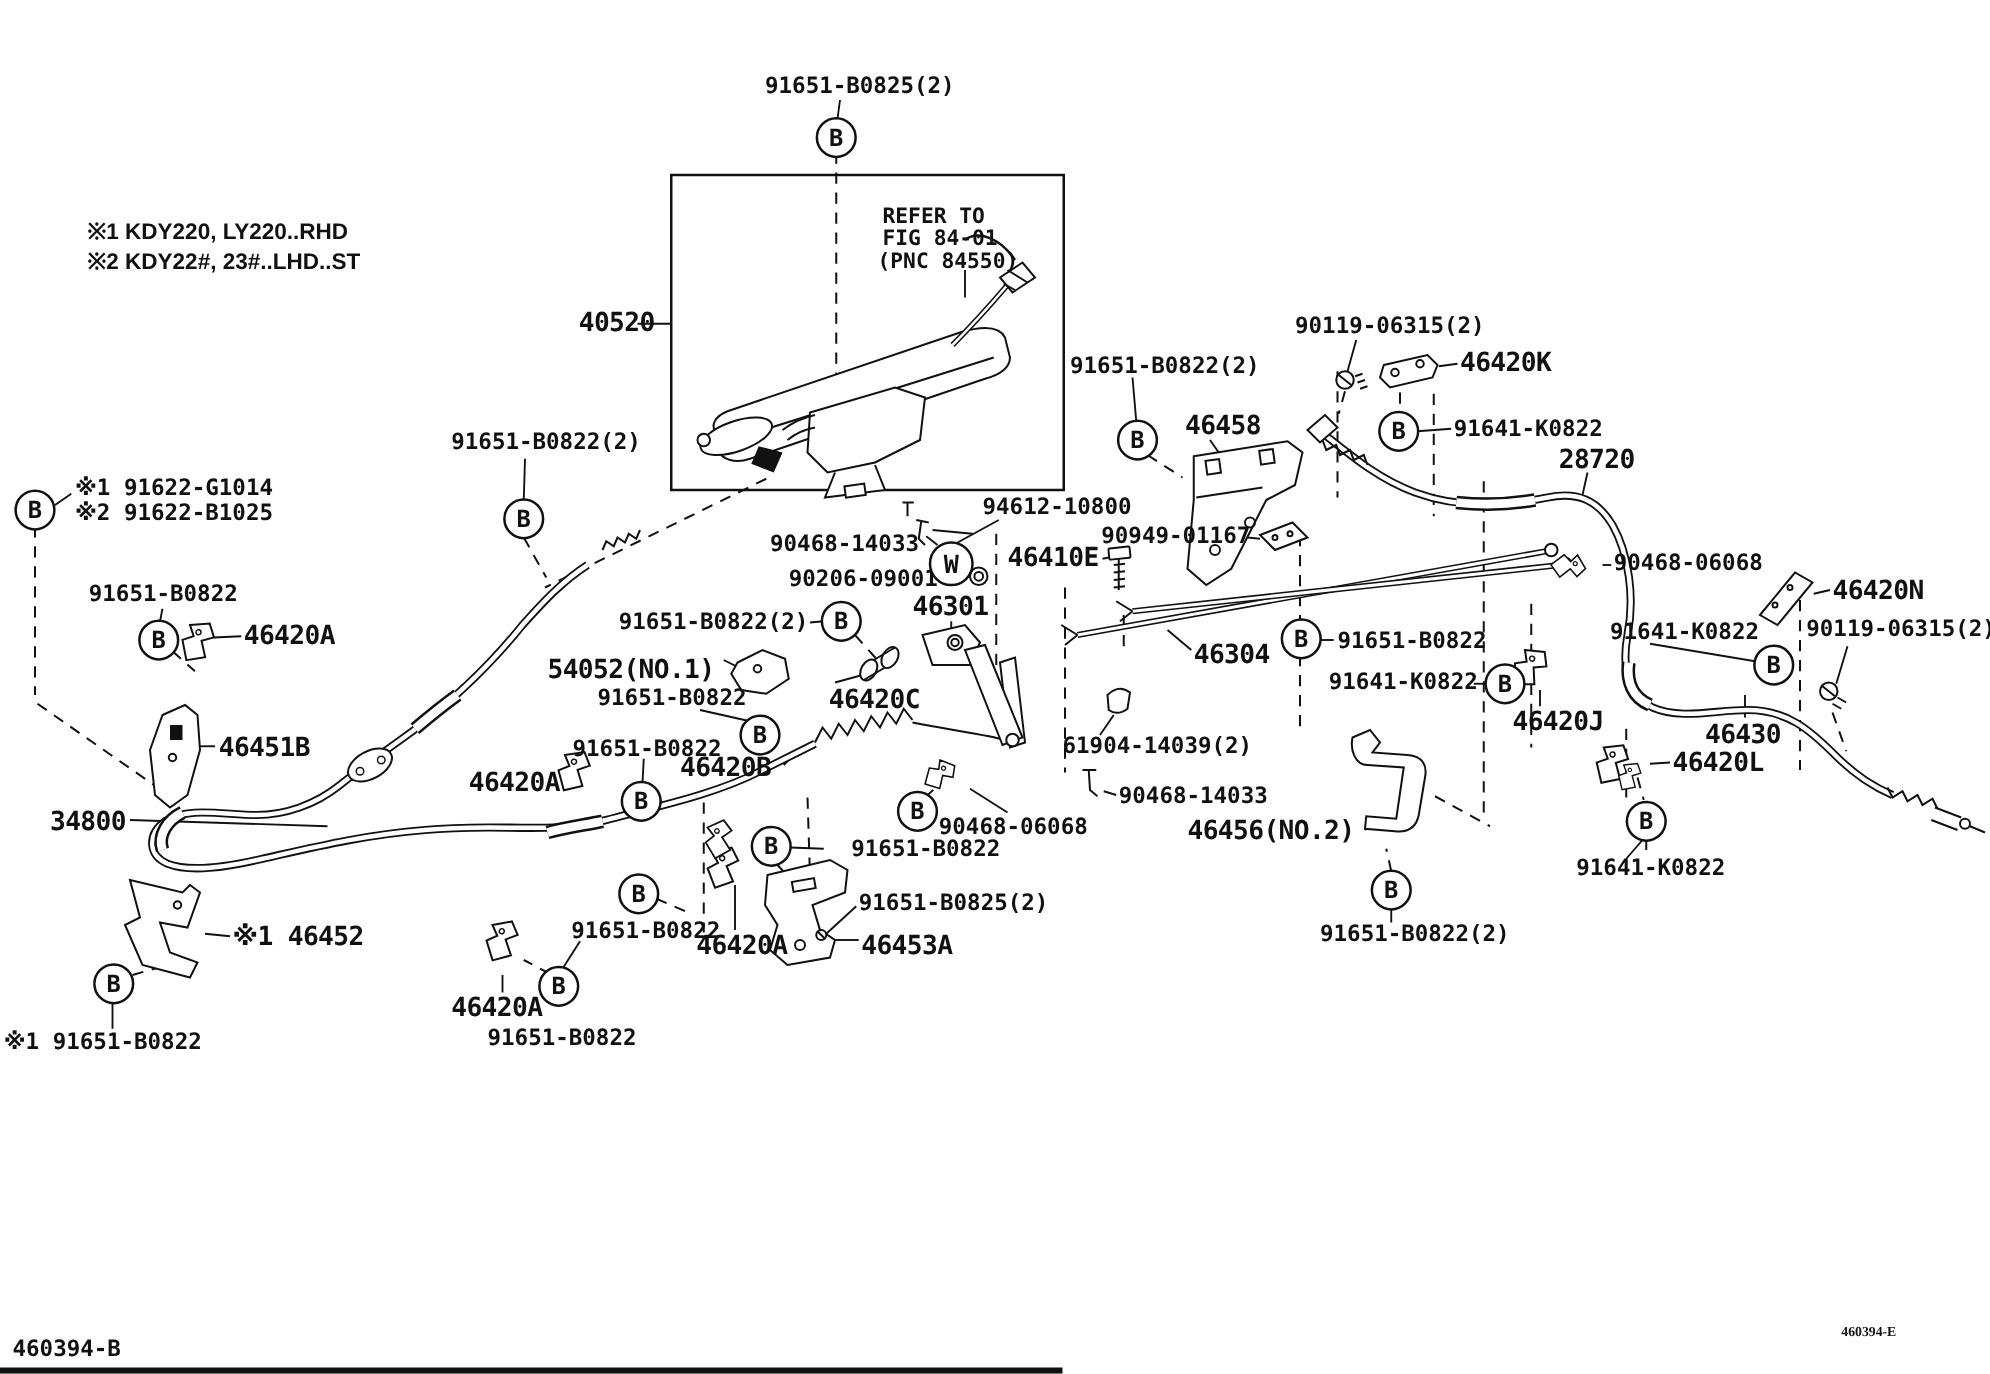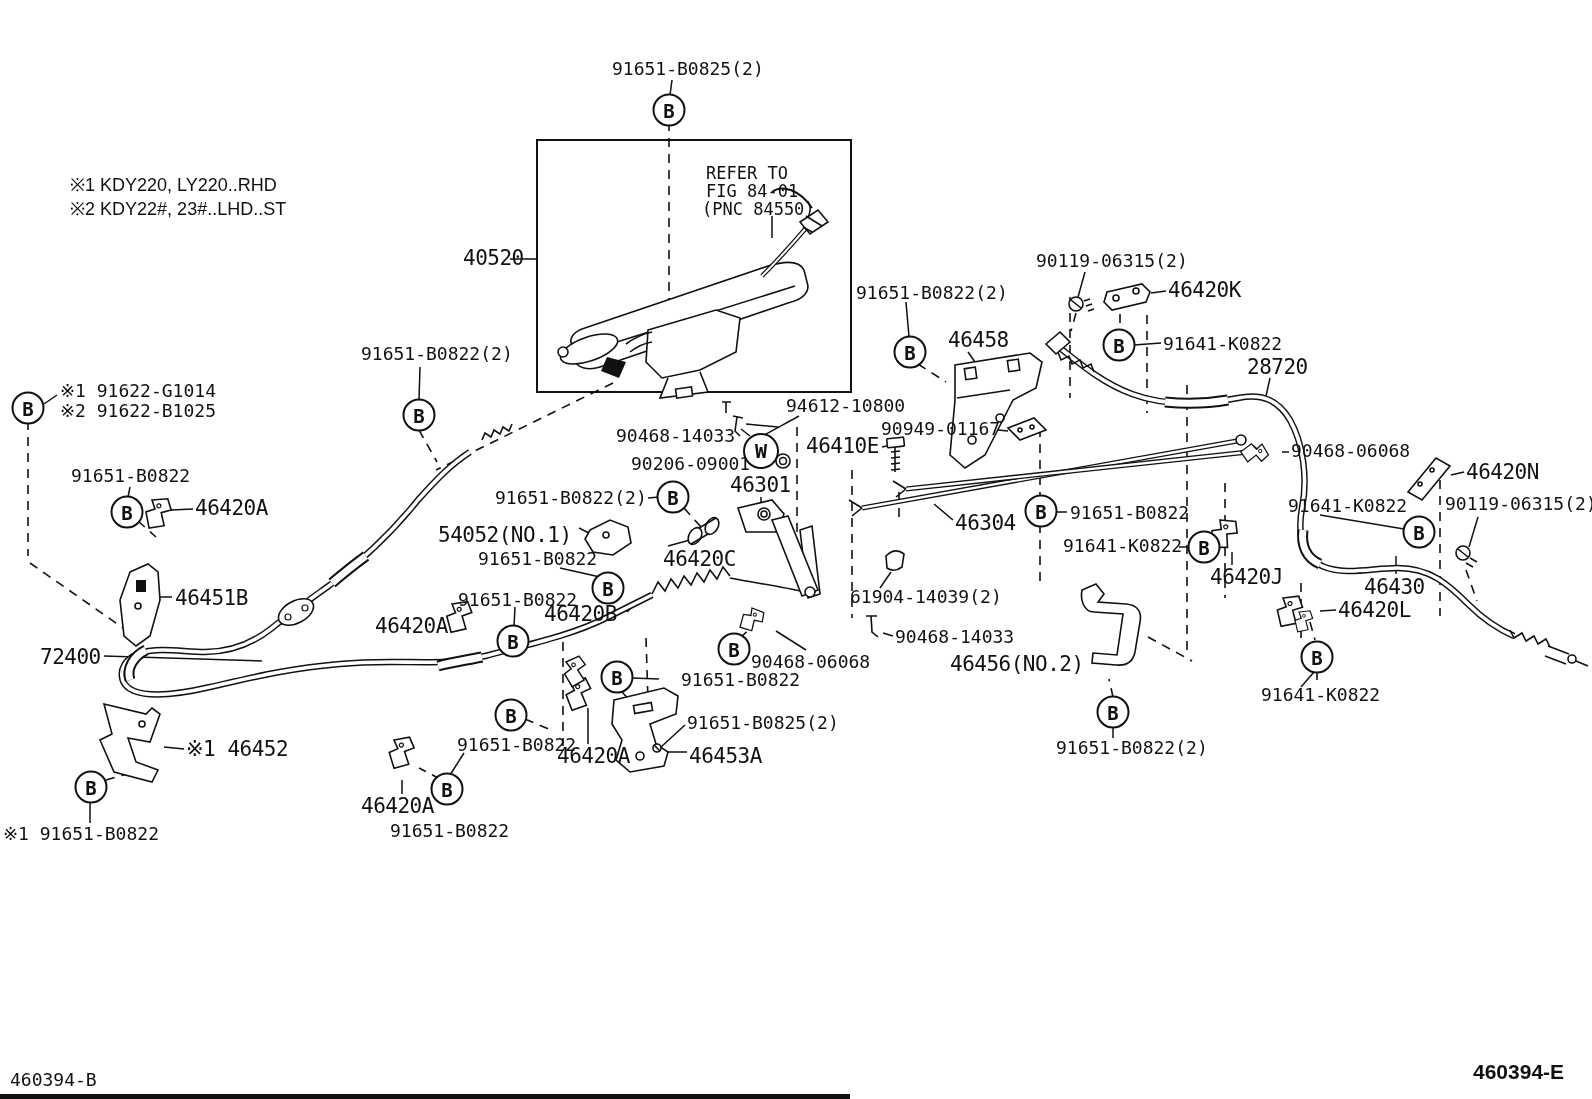--- a/index.html
+++ b/index.html
@@ -1,25 +1,25 @@
 <!DOCTYPE html>
 <html><head>
 <meta charset="utf-8">
 <style>
   html,body{margin:0;padding:0}
   body{width:1592px;height:1099px;background:#fff;position:relative;overflow:hidden;
        font-family:"DejaVu Sans Mono","DejaVu Sans",monospace;color:#111}
   #art{position:absolute;left:0;top:0;z-index:1}
-  .lbl{position:absolute;white-space:pre;font-weight:normal;z-index:4;line-height:1.05}
+  .lbl{position:absolute;white-space:pre;font-weight:bold;z-index:4;line-height:1.05}
   .s{font-size:18px}
   .b{font-size:21px;letter-spacing:-.5px}
   .xs{font-size:17px}
   .note{font-family:"Liberation Sans",sans-serif;font-size:18px}
   .ft{font-size:18px}
-  .ftr{font-family:Liberation Sans, sans-serif;font-size:21px;font-weight:600}
+  .ftr{font-family:Liberation Serif, serif;font-size:11px;font-weight:600}
   .call{position:absolute;width:29px;height:29px;border:2px solid #111;border-radius:50%;
         background:#fff;display:flex;align-items:center;justify-content:center;
         font-size:19px;font-weight:bold;transform:translate(-50%,-50%);z-index:5}
   .callw{width:32px;height:32px;font-size:20px}
 </style>
 </head>
 <body>
 
 <svg id="art" width="1592" height="1099" viewBox="0 0 1592 1099">
   <defs>
@@ -303,21 +303,21 @@
 <div class="lbl s" style="left:1291px;top:442px">90468-06068</div>
 <div class="lbl b" style="left:1466px;top:461px">46420N</div>
 <div class="lbl s" style="left:1288px;top:497px">91641-K0822</div>
 <div class="lbl s" style="left:1445px;top:495px">90119-06315(2)</div>
 <div class="lbl s" style="left:1063px;top:537px">91641-K0822</div>
 <div class="lbl b" style="left:1210px;top:566px">46420J</div>
 <div class="lbl b" style="left:175px;top:587px">46451B</div>
 <div class="lbl b" style="left:375px;top:615px">46420A</div>
 <div class="lbl s" style="left:458px;top:591px">91651-B0822</div>
 <div class="lbl b" style="left:544px;top:603px">46420B</div>
-<div class="lbl b" style="left:40px;top:646px">72400</div>
+<div class="lbl b" style="left:40px;top:646px">34800</div>
 <div class="lbl s" style="left:850px;top:588px">61904-14039(2)</div>
 <div class="lbl s" style="left:895px;top:628px">90468-14033</div>
 <div class="lbl s" style="left:751px;top:653px">90468-06068</div>
 <div class="lbl s" style="left:681px;top:671px">91651-B0822</div>
 <div class="lbl b" style="left:950px;top:653px">46456(NO.2)</div>
 <div class="lbl b" style="left:1364px;top:576px">46430</div>
 <div class="lbl b" style="left:1338px;top:599px">46420L</div>
 <div class="lbl s" style="left:1261px;top:686px">91641-K0822</div>
 <div class="lbl b" style="left:186px;top:738px">※1 46452</div>
 <div class="lbl s" style="left:457px;top:736px">91651-B0822</div>

